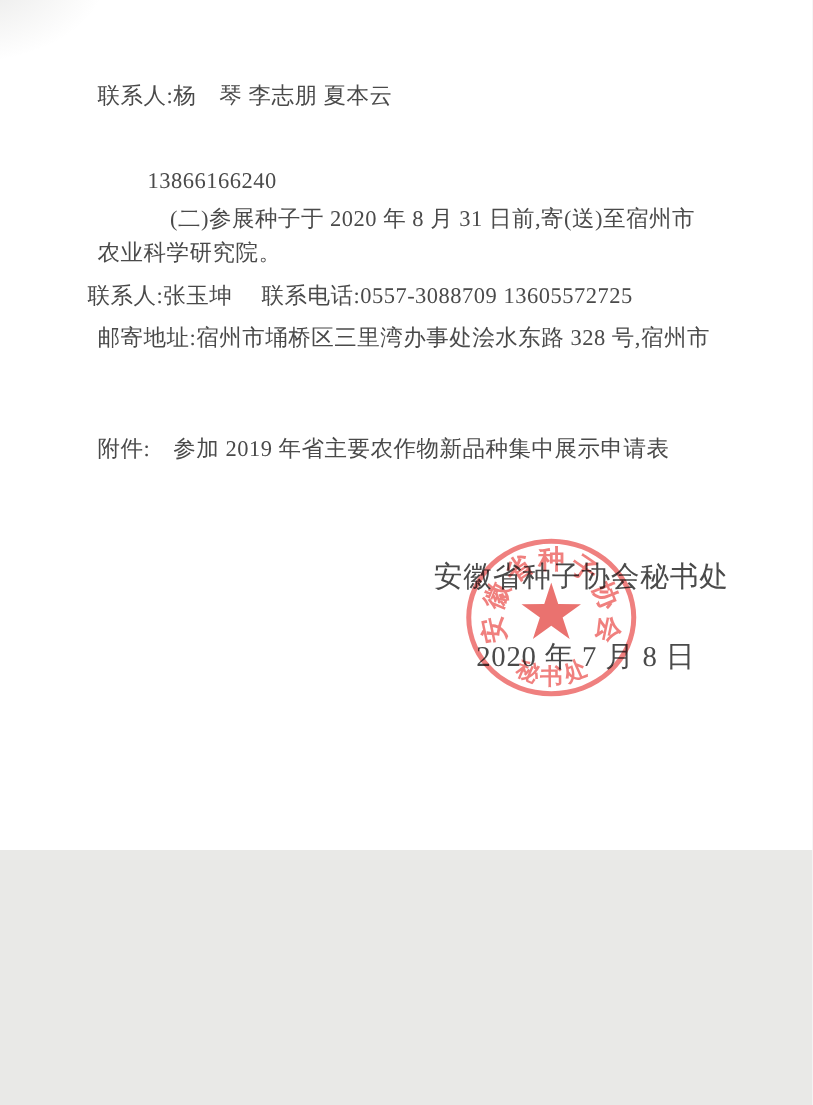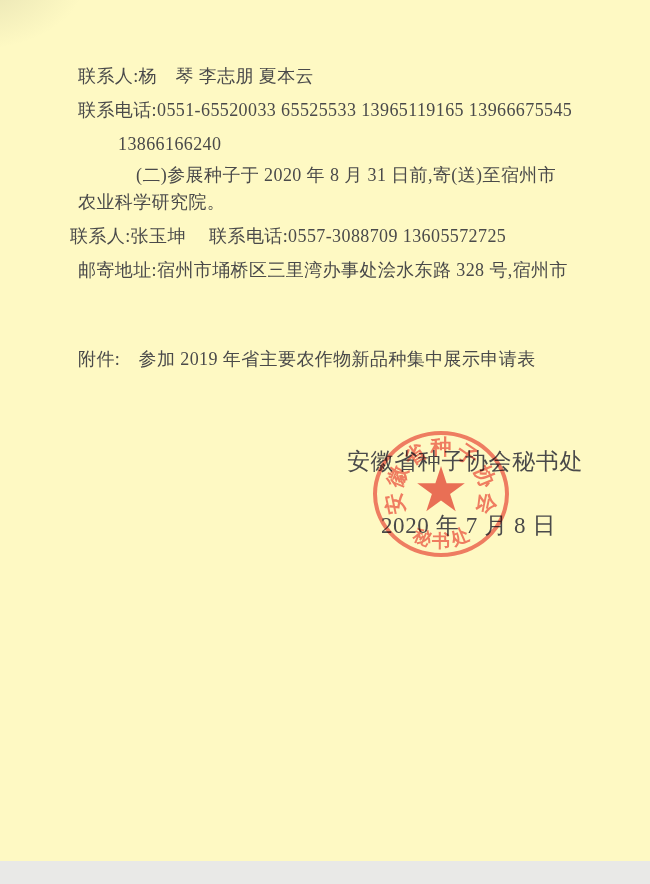--- a/index.html
+++ b/index.html
@@ -3,22 +3,22 @@
 <meta charset="utf-8">
 <style>
   html,body{margin:0;padding:0;}
   body{
     width:650px;height:884px;
     background:#e9e9e7;
     font-family:"Liberation Serif","DejaVu Serif",serif;
   }
   .page{
     position:relative;
-    width:650px;height:861px;
-    background:#fef9c3;
+    width:650px;height:680px;
+    background:#ffffff;
     overflow:hidden;
   }
   
   .page::before{
     content:"";
     position:absolute;left:0;top:0;width:160px;height:110px;
     background:radial-gradient(ellipse 150px 100px at -25px -25px,
                rgba(95,95,88,0.16), rgba(95,95,88,0.0) 75%);
     pointer-events:none;
   }
@@ -73,21 +73,20 @@
     left:38px;top:31px;
     width:52px;height:50px;
   }
 </style>
 </head>
 <body>
 
 <div class="page">
 
   <div class="line" style="left:78px;top:64px;">联系人:杨　琴 李志朋 夏本云</div>
-  <div class="line" style="left:78px;top:98px;">联系电话:0551-65520033 65525533 13965119165 13966675545</div>
   <div class="line" style="left:78px;top:132px;margin-left:40px;">13866166240</div>
   <div class="line" style="left:112px;top:163px;margin-left:24px;">(二)参展种子于 2020 年 8 月 31 日前,寄(送)至宿州市</div>
   <div class="line" style="left:78px;top:190px;">农业科学研究院。</div>
   <div class="line" style="left:70px;top:224px;">联系人:张玉坤　 联系电话:0557-3088709  13605572725</div>
   <div class="line" style="left:78px;top:258px;">邮寄地址:宿州市埇桥区三里湾办事处浍水东路 328 号,宿州市</div>
   <div class="line" style="left:78px;top:347px;">附件:　参加 2019 年省主要农作物新品种集中展示申请表</div>
 
   <div class="sig" style="left:347px;top:450px;">安徽省种子协会秘书处</div>
   <div class="sig" style="left:381px;top:514px;">2020 年 7 月 8 日</div>
 

